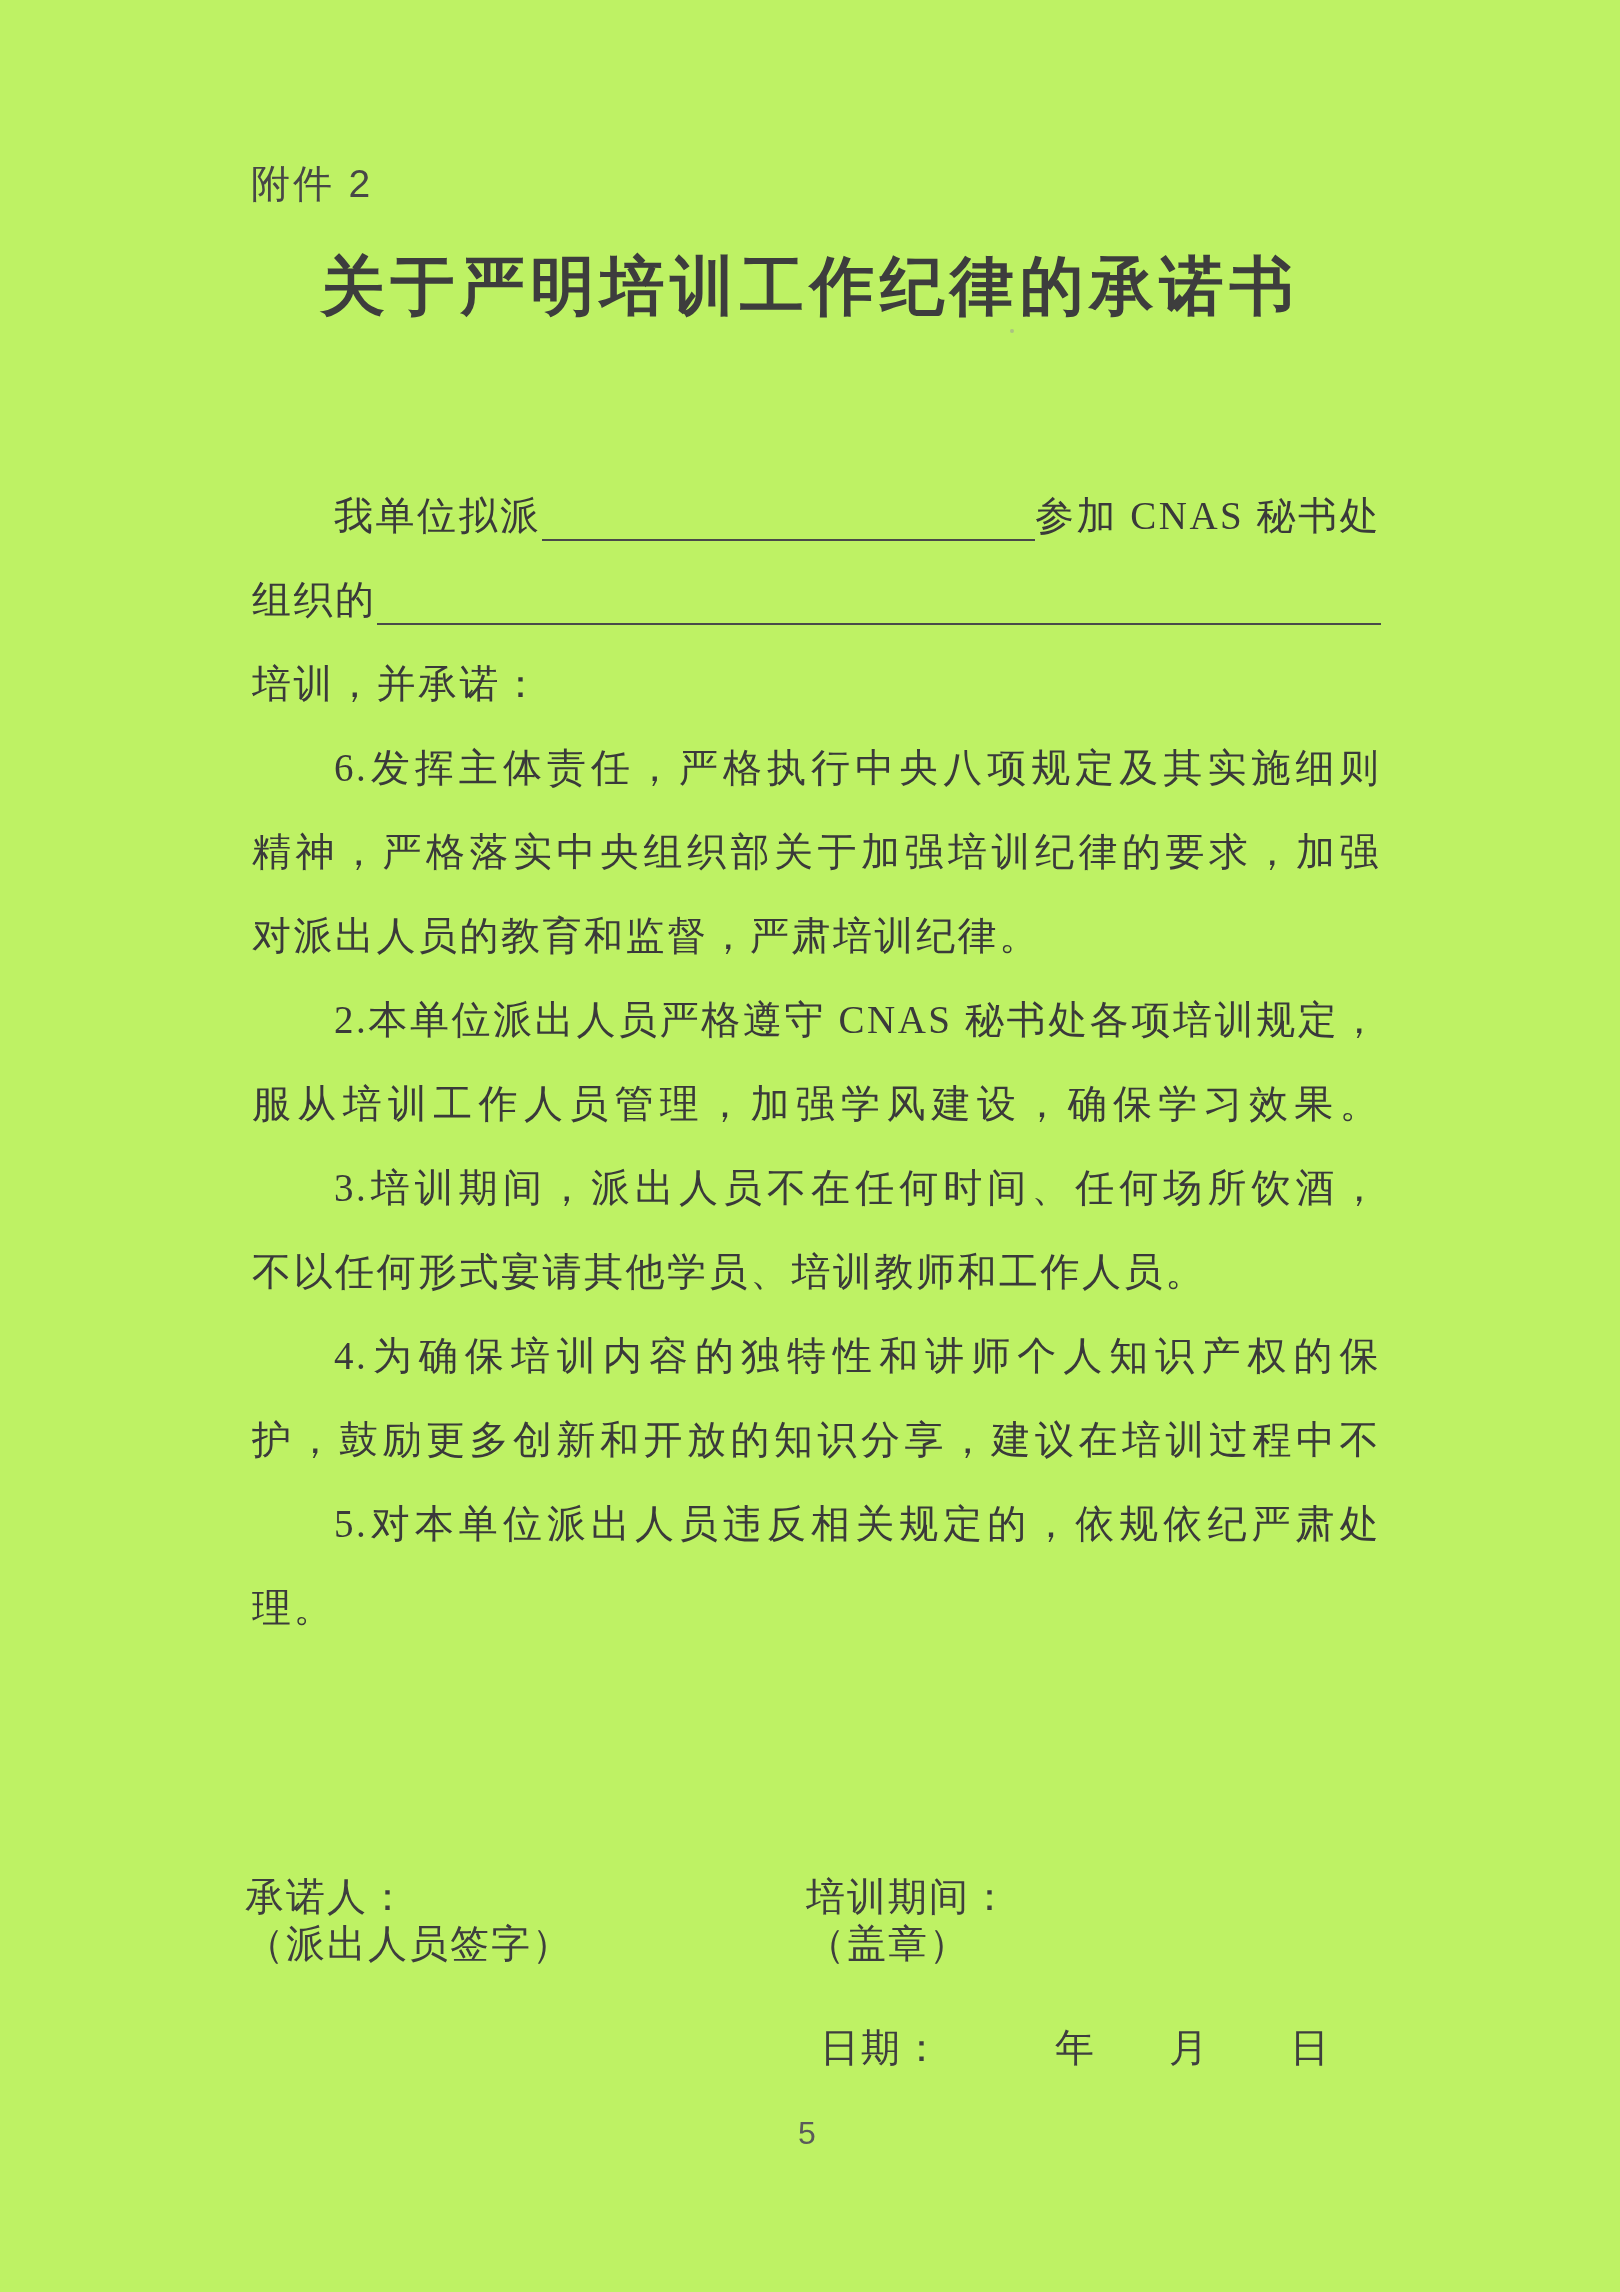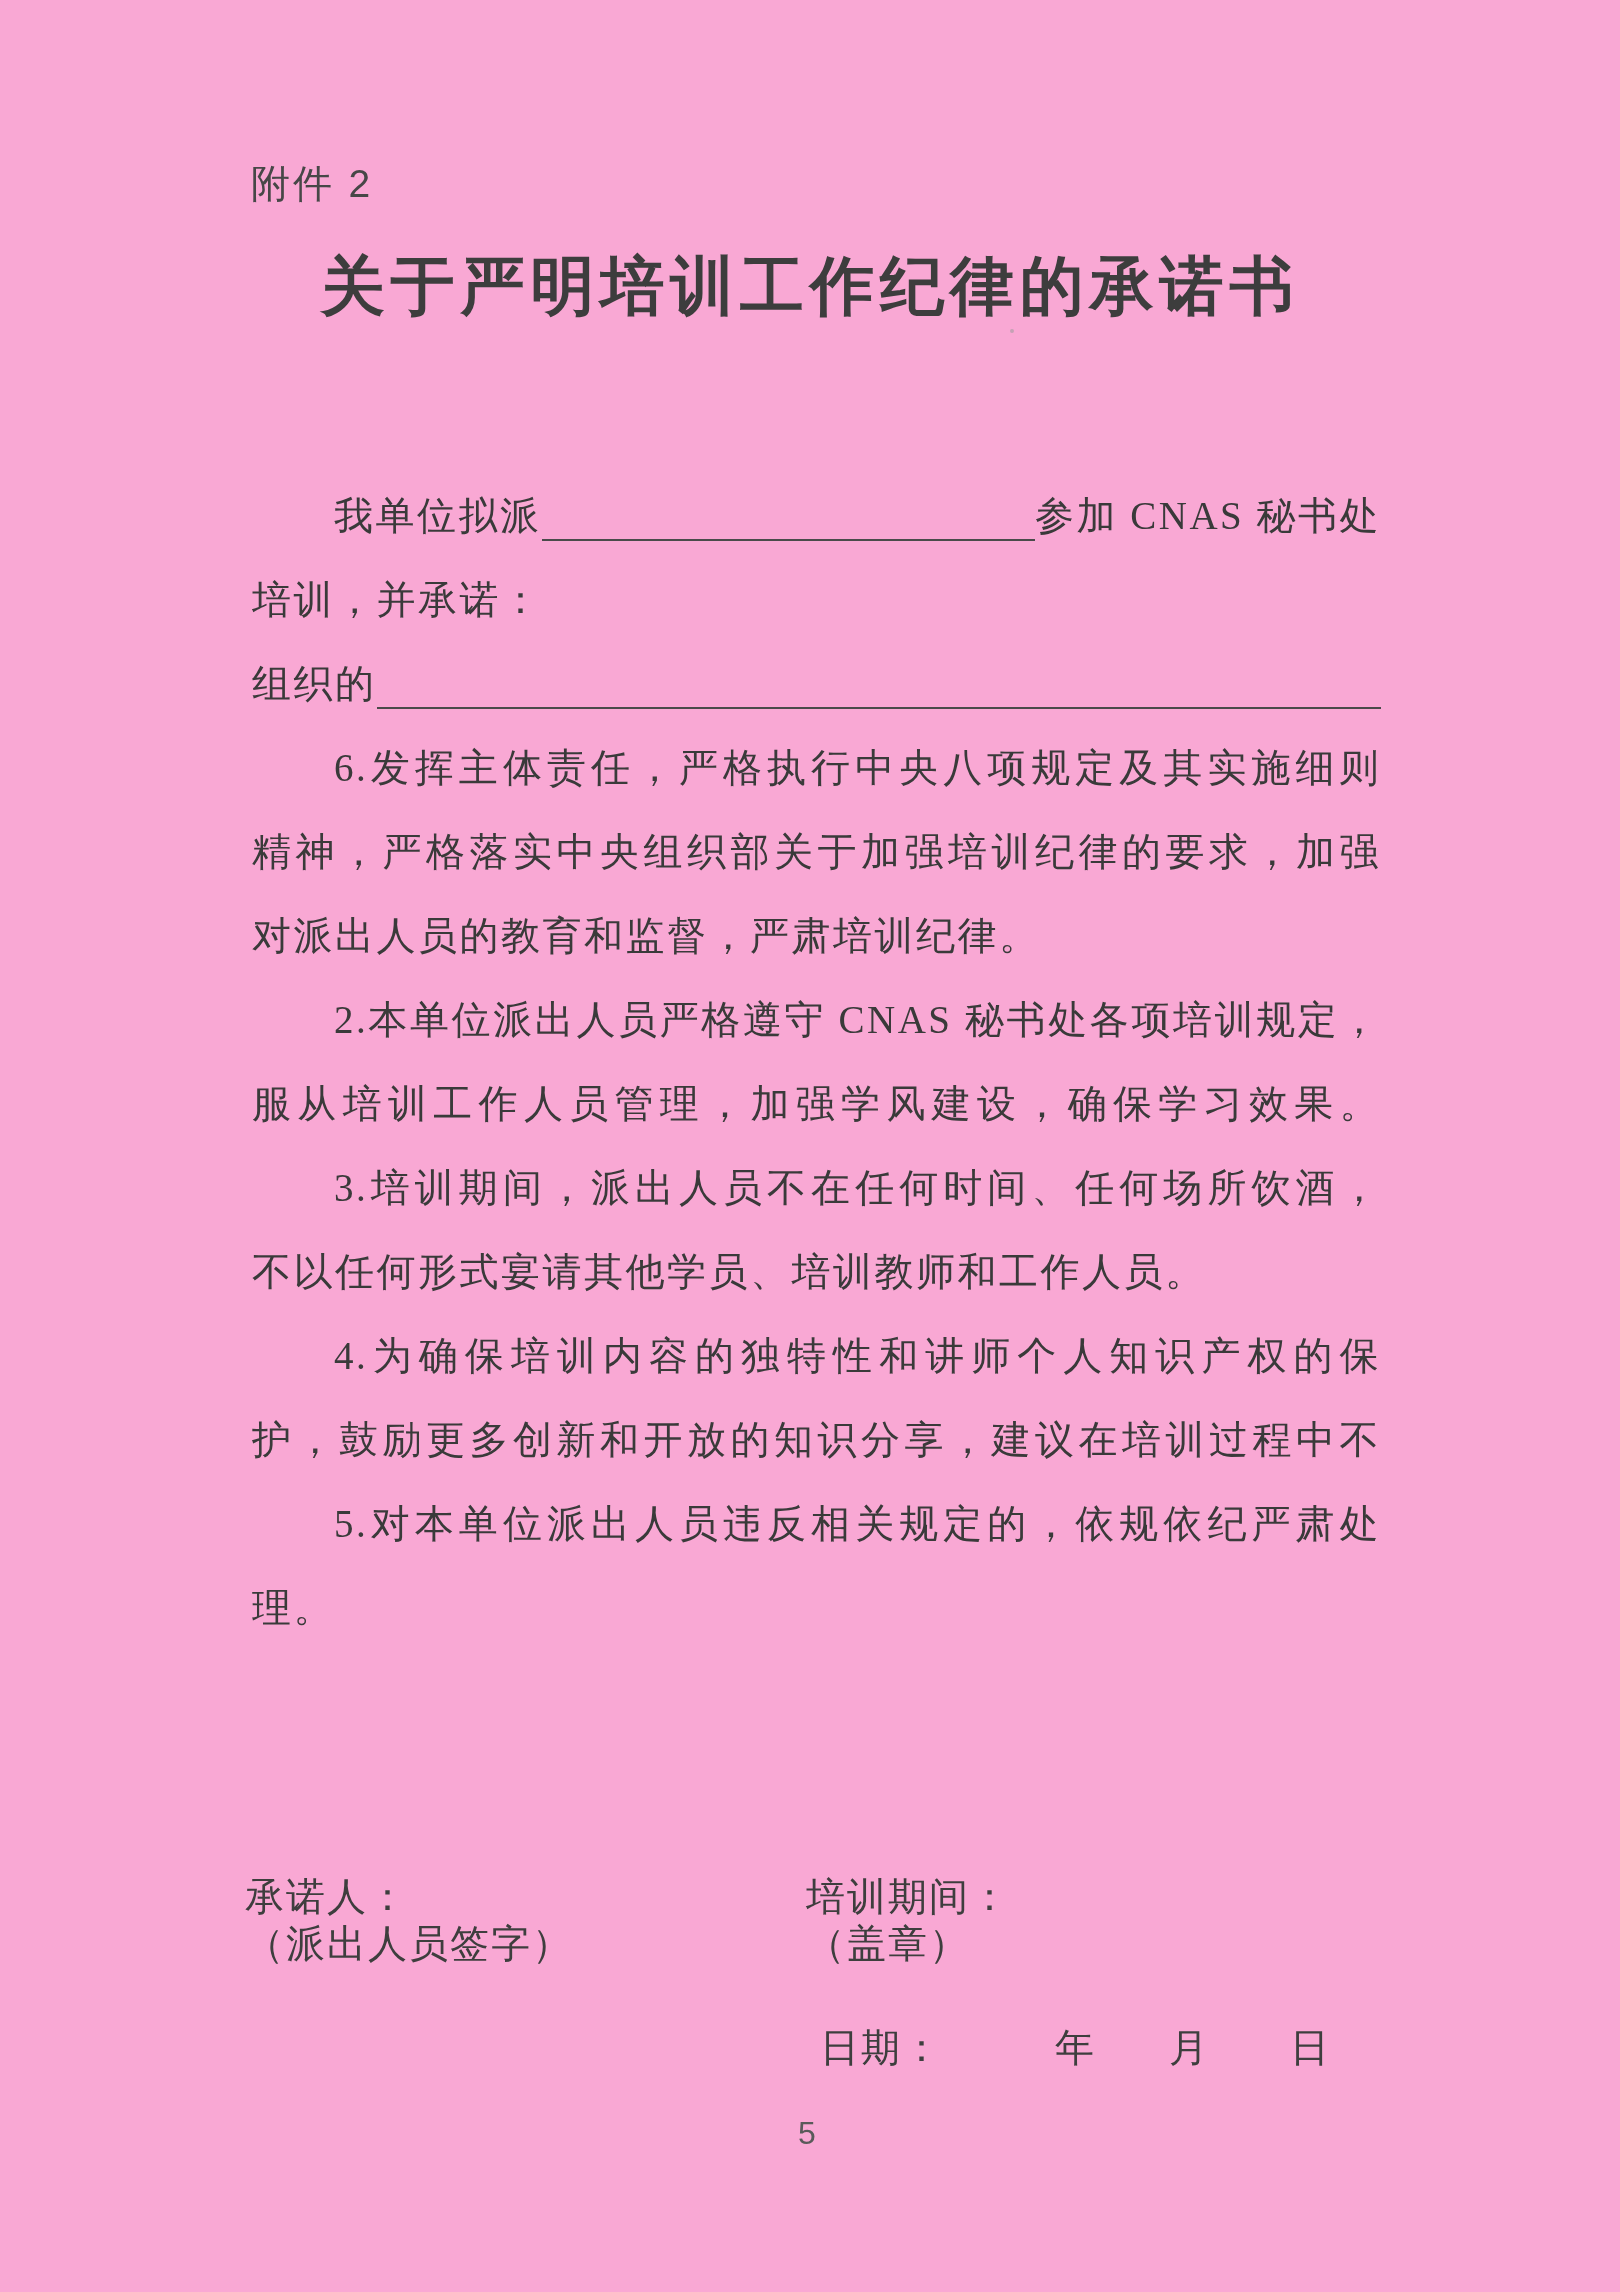--- a/index.html
+++ b/index.html
@@ -1,19 +1,19 @@
 <!DOCTYPE html>
 <html><head>
 <meta charset="utf-8">
 <style>
   html,body { margin:0; padding:0; background:#ffffff; }
   .page {
     position:relative;
     width:1620px; height:2293px;
-    background:#f9a8d4;
+    background:#bef264;
     font-family:"Liberation Serif", serif;
     color:#3a3a3a;
     overflow:hidden;
   }
   .attachment {
     position:absolute; left:251px; top:157px;
     font-size:39px; letter-spacing:2.9px;
     font-family:"Liberation Sans", sans-serif;
     color:#474747;
   }
@@ -81,25 +81,25 @@
   <div class="attachment">附件 2</div>
 
   <div class="title">关于严明培训工作纪律的承诺书</div>
 
   <div class="body-lines">
       <div class="bline indent flexline">
         <span>我单位拟派</span>
         <span class="blank"></span>
         <span>参加 CNAS 秘书处</span>
       </div>
-      <div class="bline"><span>培训，并承诺：</span></div>
       <div class="bline flexline">
         <span>组织的</span>
         <span class="blank"></span>
       </div>
+      <div class="bline"><span>培训，并承诺：</span></div>
       <div class="bline indent justify"><span>6.发挥主体责任，严格执行中央八项规定及其实施细则</span></div>
       <div class="bline justify"><span>精神，严格落实中央组织部关于加强培训纪律的要求，加强</span></div>
       <div class="bline"><span>对派出人员的教育和监督，严肃培训纪律。</span></div>
       <div class="bline indent justify"><span>2.本单位派出人员严格遵守 CNAS 秘书处各项培训规定，</span></div>
       <div class="bline justify"><span>服从培训工作人员管理，加强学风建设，确保学习效果。</span></div>
       <div class="bline indent justify"><span>3.培训期间，派出人员不在任何时间、任何场所饮酒，</span></div>
       <div class="bline"><span>不以任何形式宴请其他学员、培训教师和工作人员。</span></div>
       <div class="bline indent justify"><span>4.为确保培训内容的独特性和讲师个人知识产权的保</span></div>
       <div class="bline justify"><span>护，鼓励更多创新和开放的知识分享，建议在培训过程中不</span></div>
       <div class="bline indent justify"><span>5.对本单位派出人员违反相关规定的，依规依纪严肃处</span></div>

